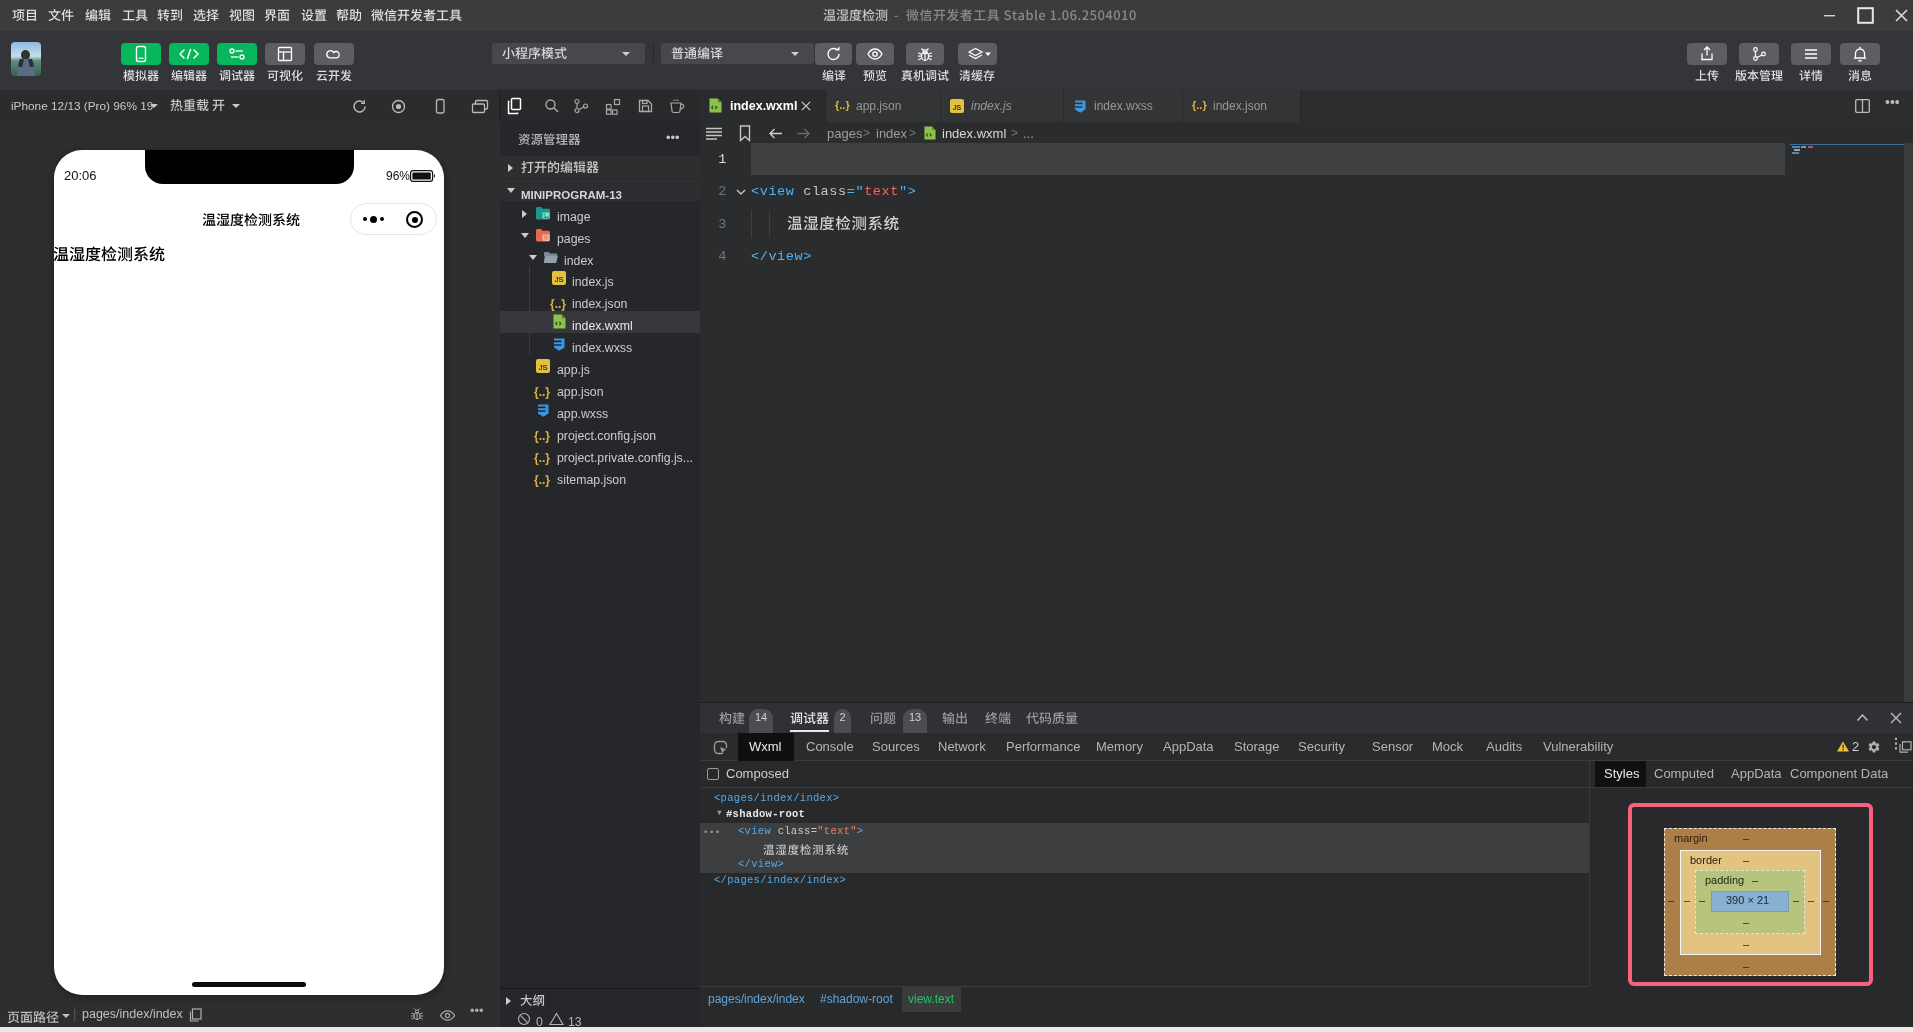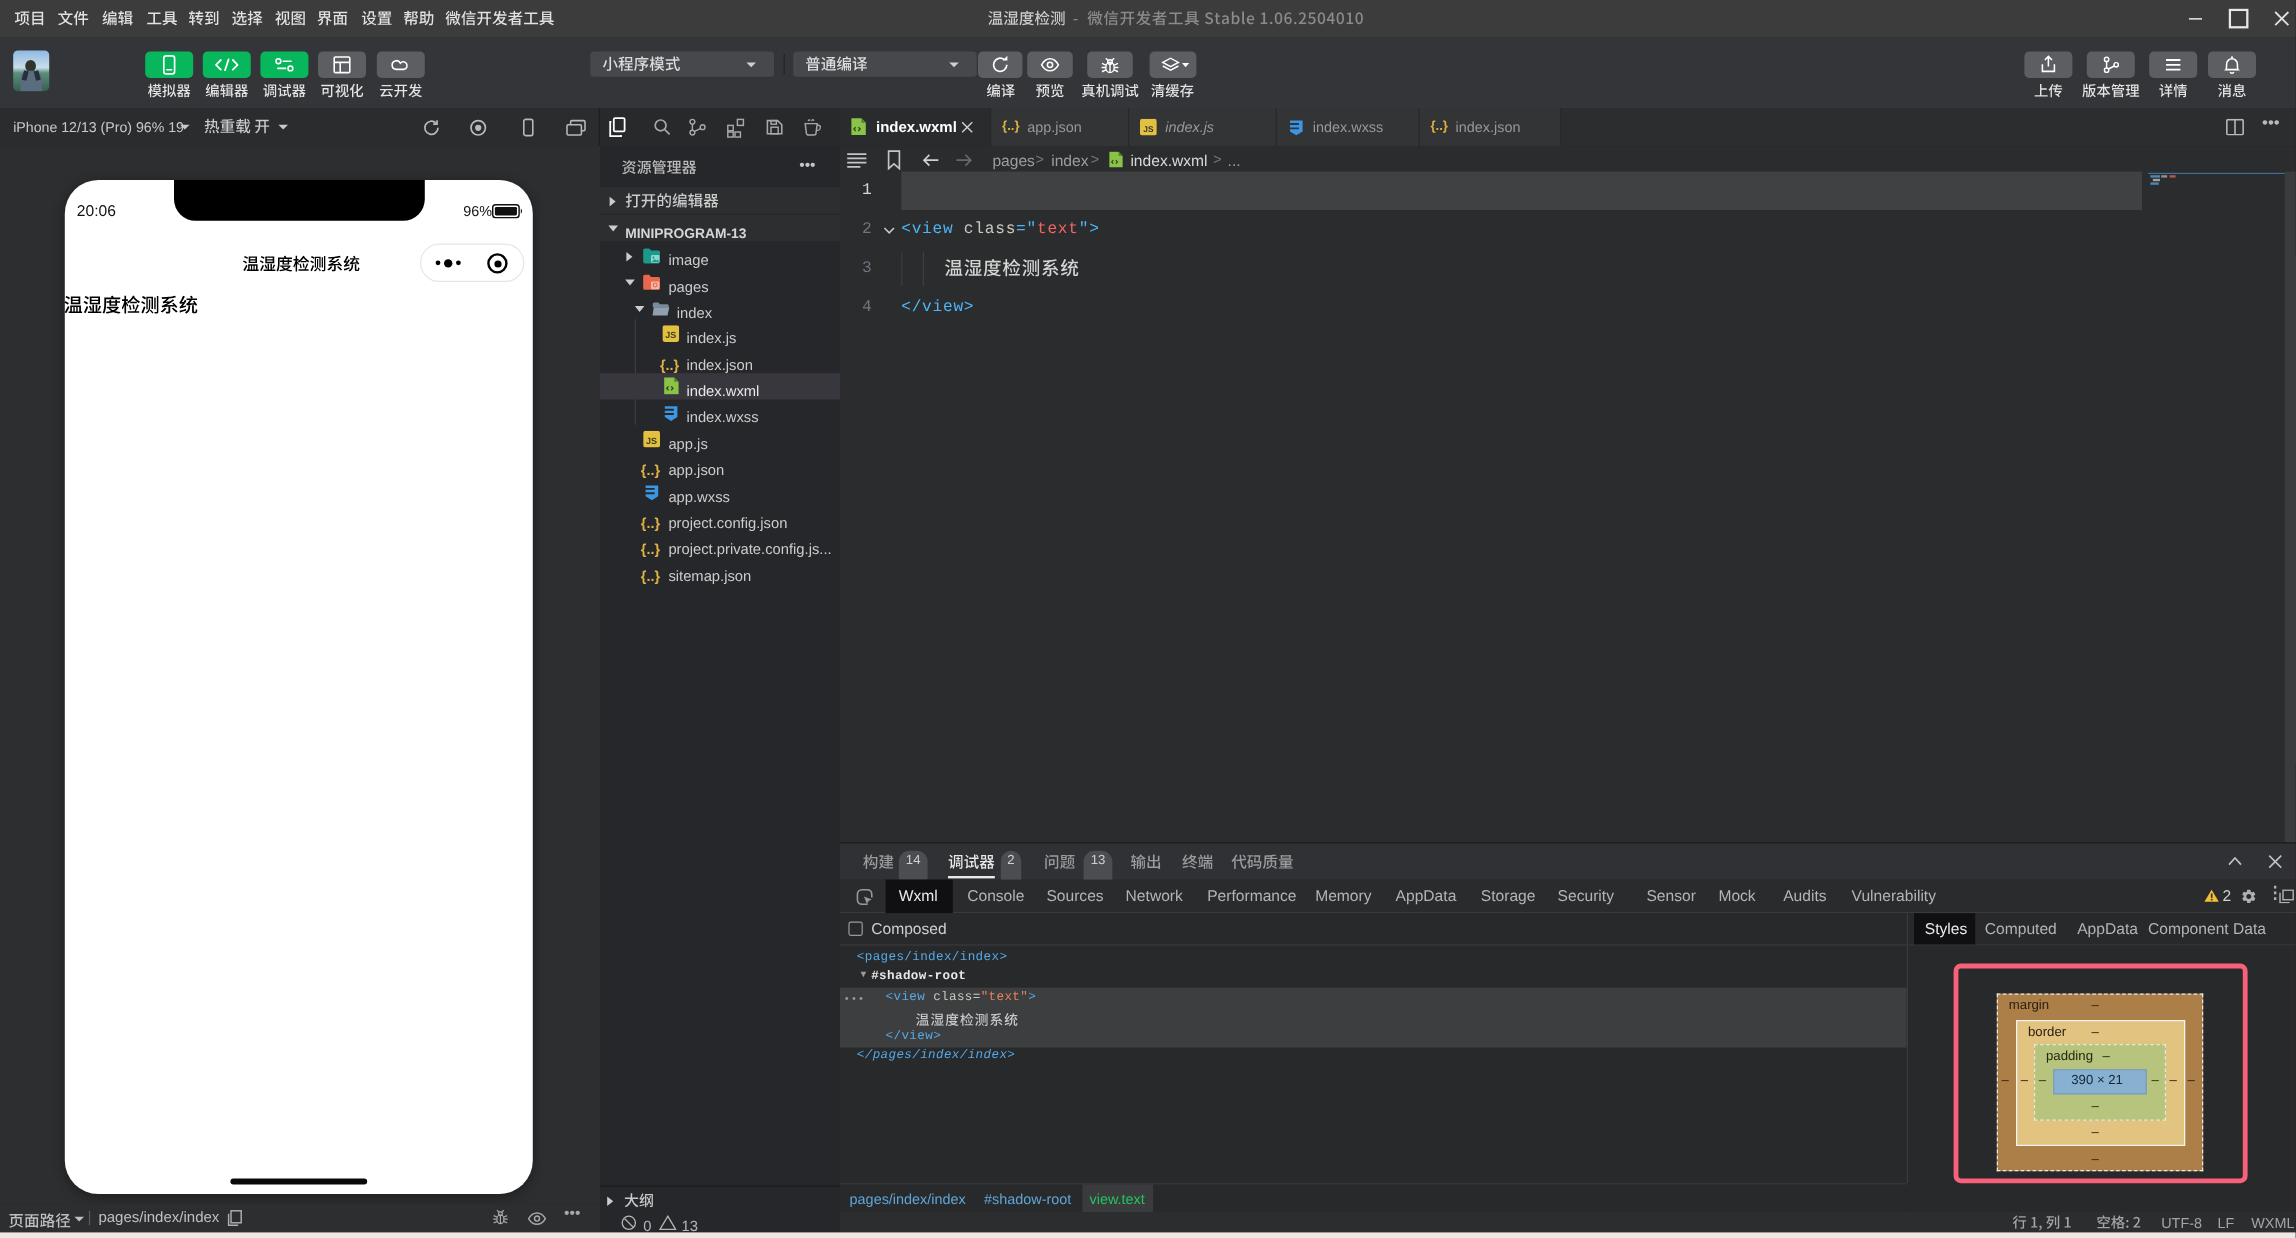--- a/index.html
+++ b/index.html
@@ -970,21 +970,21 @@
             <use href="#g25"></use>
             <use href="#g26" x="1070"></use>
             <use href="#g27" x="2139"></use>
             <use href="#g28" x="3209"></use>
             <use href="#g29" x="4278"></use>
             <use href="#g80" x="5348"></use>
             <use href="#g81" x="6417"></use>
           </g>
         </svg>
     <div class="domline" style="left:38px;top:70px;"><span class="d-tag">&lt;/view&gt;</span></div>
-    <div class="domline" style="left:14px;top:86px;font-style:italic;"><span class="d-tag">&lt;/pages/index/index&gt;</span></div>
+    <div class="domline" style="left:14px;top:86px;"><span class="d-tag">&lt;/pages/index/index&gt;</span></div>
   </div>
   <div id="wxmlcrumb">
     <span class="abs" style="left:8px;top:5px;color:#61a5d8;">pages/index/index</span>
     <span class="abs" style="left:120px;top:5px;color:#61a5d8;">#shadow-root</span>
     <div class="abs" style="left:202px;top:0px;width:59px;height:25px;background:#3a3b3d;"></div>
     <span class="abs" style="left:208px;top:5px;color:#22c55e;">view.text</span>
   </div>
   <div id="stylespanel">
     <div class="abs" style="left:38px;top:15px;width:245px;height:183px;border:4px solid #f8617c;border-radius:6px;"></div>
     <div class="abs" style="left:74px;top:40px;width:172px;height:148px;background:#ad7f48;border:1px dashed #e8e8e8;"></div>
@@ -1002,36 +1002,14 @@
     <span class="abs" style="left:94px;top:106px;font-size:11px;color:#2c2013;">–</span>
     <span class="abs" style="left:109px;top:106px;font-size:11px;color:#26290f;">–</span>
     <span class="abs" style="left:203px;top:106px;font-size:11px;color:#26290f;">–</span>
     <span class="abs" style="left:218px;top:106px;font-size:11px;color:#2c2013;">–</span>
     <span class="abs" style="left:233px;top:106px;font-size:11px;color:#2c2013;">–</span>
     <span class="abs" style="left:153px;top:128px;font-size:11px;color:#26290f;">–</span>
     <span class="abs" style="left:153px;top:150px;font-size:11px;color:#2c2013;">–</span>
     <span class="abs" style="left:153px;top:172px;font-size:11px;color:#2c2013;">–</span>
   </div>
 </div>
-<div class="abs" id="rstatus">
-  <svg class="abs" style="left:977px;top:1.0px;" width="52" height="16">
-        <g fill="#a5a5a8" transform="translate(0,12) scale(0.012,-0.012)">
-          <use href="#g103"></use>
-          <use href="#g38" x="1225"></use>
-          <use href="#g104" x="1795"></use>
-          <use href="#g105" x="2318"></use>
-          <use href="#g38" x="3543"></use>
-        </g>
-      </svg>
-  <svg class="abs" style="left:1047px;top:1.0px;" width="40" height="16">
-        <g fill="#a5a5a8" transform="translate(0,12) scale(0.012,-0.012)">
-          <use href="#g106"></use>
-          <use href="#g107" x="1000"></use>
-          <use href="#g108" x="2000"></use>
-          <use href="#g42" x="2523"></use>
-        </g>
-      </svg>
-  <span class="abs" style="left:1101px;top:2px;">UTF-8</span>
-  <span class="abs" style="left:1148px;top:2px;">LF</span>
-  <span class="abs" style="left:1176px;top:2px;">WXML</span>
-</div>
 <div class="abs" id="bottomstrip"></div>
 </div>
 
 </body></html>

